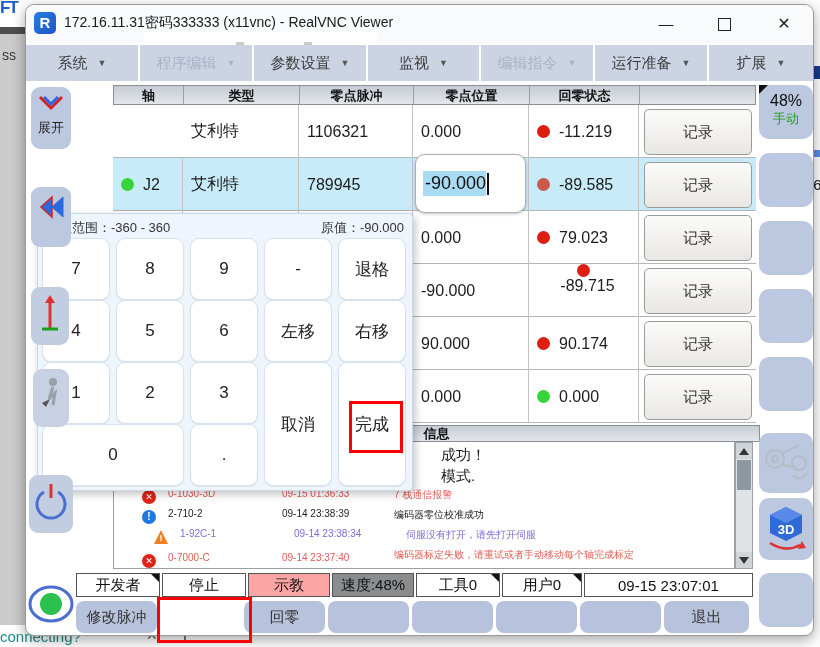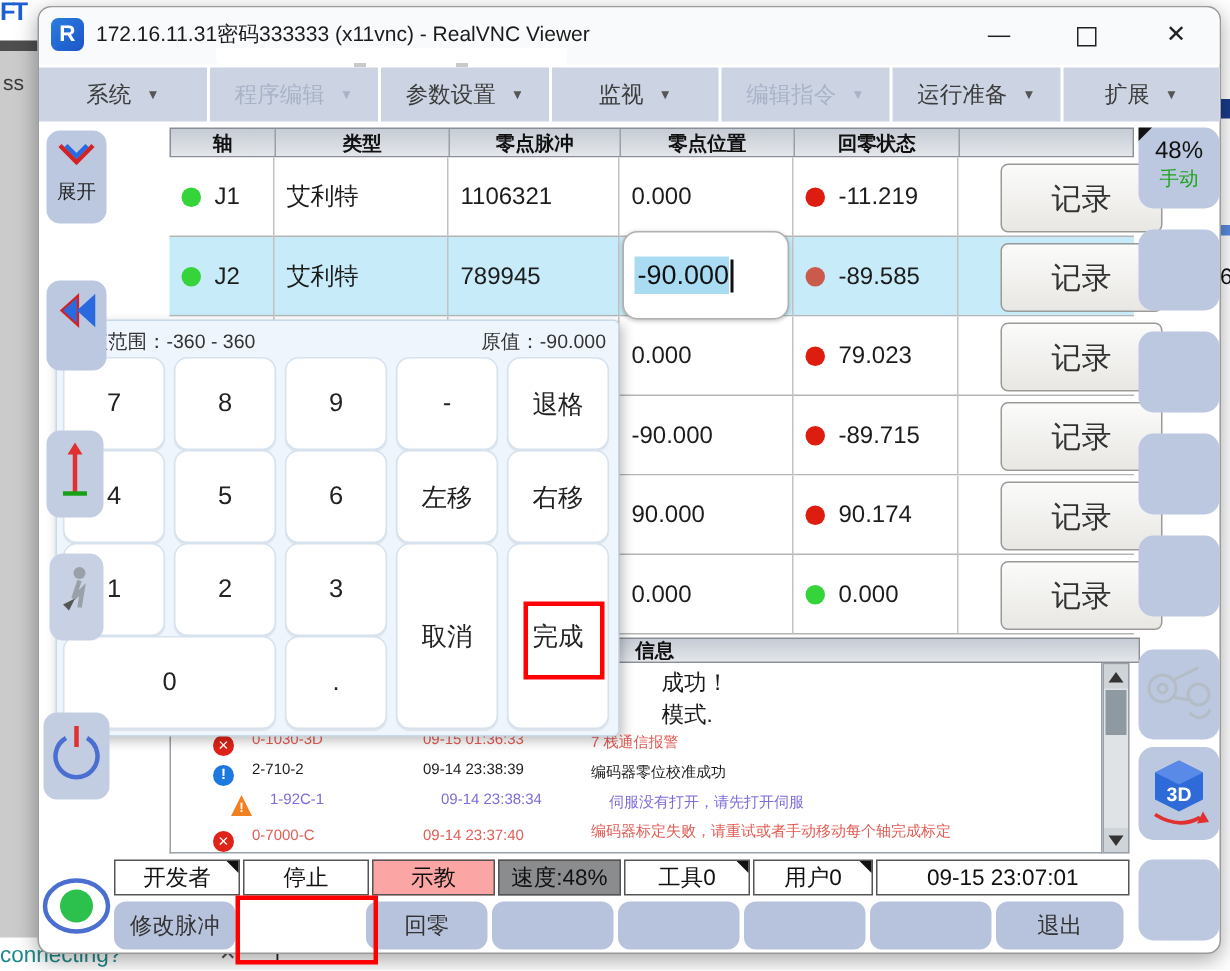--- a/index.html
+++ b/index.html
@@ -55,22 +55,22 @@
   .trow{left:0;width:643px;height:53px;background:#fff;border-bottom:1px solid #b5b5b5;box-sizing:border-box;}
   .trow[data-selected="true"]{background:#c7ebf8;}
   .td{top:0;height:53px;display:flex;align-items:center;font-size:16px;color:#1c1c1c;
       border-right:1px solid #c2c2c2;box-sizing:border-box;padding-left:8px;}
   .dot{width:13px;height:13px;border-radius:50%;margin-right:9px;flex:0 0 13px;}
   .dot[data-color="green"]{background:#35d43a;}
   .dot[data-color="red"]{background:#dd1d10;}
   .dot[data-color="softred"]{background:#c95a4c;}
   .dot[data-color="none"]{visibility:hidden;}
   .recbtn{top:4px;left:5px;width:106px;height:44px;background:linear-gradient(#fbfbfa,#e8e7e3);
-          border:1px solid #9a9a98;border-radius:5px;font-size:20px;color:#333;
-          display:flex;align-items:center;justify-content:center;margin-left:23px;}
+          border:1px solid #9a9a98;border-radius:5px;font-size:15px;color:#333;
+          display:flex;align-items:center;justify-content:center;}
   .editbox{left:302px;top:69px;width:111px;height:59px;background:#fff;border:1px solid #b0b0b0;
            border-radius:10px;box-shadow:0 1px 3px rgba(0,0,0,.25);z-index:8;
            display:flex;align-items:center;padding-left:7px;box-sizing:border-box;}
   .editsel{background:#a9dcf3;font-size:18px;color:#111;padding:2px 0 2px 2px;}
   .caret{display:inline-block;width:2px;height:22px;background:#111;margin-left:1px;}
 
   
   .keypad{left:11px;top:208px;width:374px;height:276px;background:#eef5fc;border:1px solid #c8d9e8;
           border-radius:4px;box-shadow:2px 3px 8px rgba(0,0,0,.25);z-index:30;}
   .kp-head{left:8px;top:5px;width:358px;font-size:13px;color:#333;display:flex;justify-content:space-between;}
@@ -232,24 +232,20 @@
       <div class="abs thead">
         <span class="abs th" style="left:0;width:70px;">轴</span>
         <span class="abs th" style="left:70px;width:116px;">类型</span>
         <span class="abs th" style="left:186px;width:114px;">零点脉冲</span>
         <span class="abs th" style="left:300px;width:116px;">零点位置</span>
         <span class="abs th" style="left:416px;width:110px;">回零状态</span>
         <span class="abs th" style="left:526px;width:115px;border-right:none;"></span>
       </div>
 
       <div class="abs trow" style="top:20px;" data-selected="false">
-        <div class="abs td" style="left:0;width:70px;">
-            <span class="dot" data-color="green"></span>
-            <span>J1</span>
-          </div>
         <div class="abs td" style="left:70px;width:116px;">
             <span>艾利特</span>
           </div>
         <div class="abs td" style="left:186px;width:114px;">
             <span>1106321</span>
           </div>
         <div class="abs td" style="left:300px;width:116px;">
             <span>0.000</span>
           </div>
         <div class="abs td" style="left:416px;width:110px;">
@@ -316,21 +312,21 @@
           </div>
         <div class="abs td" style="left:70px;width:116px;">
             <span></span>
           </div>
         <div class="abs td" style="left:186px;width:114px;">
             <span></span>
           </div>
         <div class="abs td" style="left:300px;width:116px;">
             <span>-90.000</span>
           </div>
-        <div class="abs td" style="left:416px;width:110px;">
+        <div class="abs td" style="left:416px;width:110px;flex-direction:column;">
             <span class="dot" data-color="red"></span>
             <span>-89.715</span>
           </div>
         <div class="abs" style="left:526px;top:0;width:117px;height:53px;">
             <div class="abs recbtn">记录</div>
           </div>
       </div>
       <div class="abs trow" style="top:232px;" data-selected="false">
         <div class="abs td" style="left:0;width:70px;">
             <span class="dot" data-color="none"></span>

